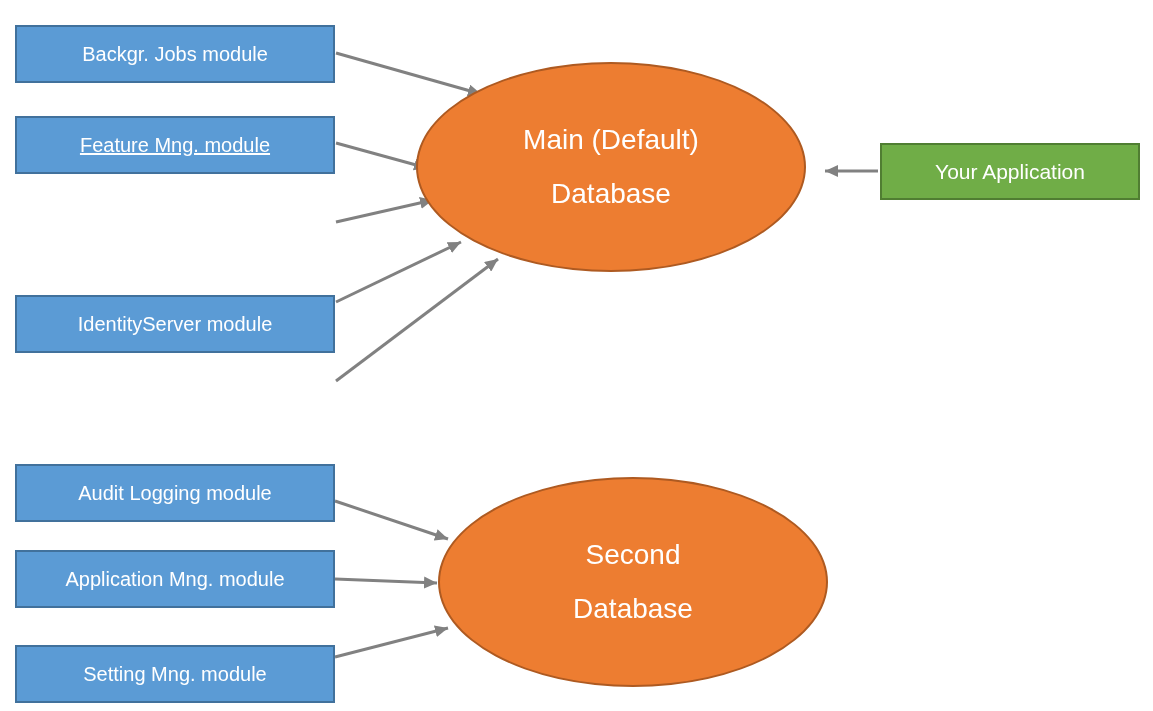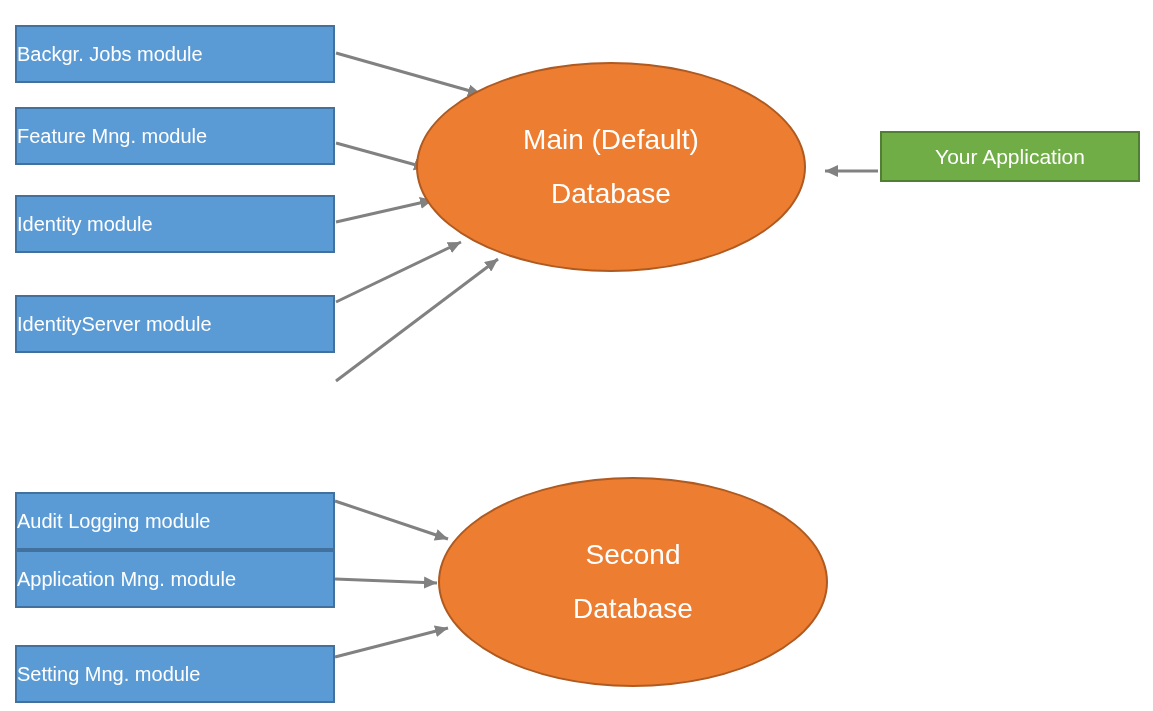--- a/index.html
+++ b/index.html
@@ -25,20 +25,21 @@
   .module-box {
     position: absolute;
     left: 15px;
     width: 320px;
     height: 58px;
     box-sizing: border-box;
     background: var(--module-fill);
     border: 2px solid var(--module-border);
     display: flex;
     align-items: center;
+    justify-content: center;
     color: var(--label-text);
     font-size: 20px;
     white-space: nowrap;
   }
   .db-ellipse {
     position: absolute;
     box-sizing: border-box;
     border-radius: 50%;
     background: var(--db-fill);
     border: 2px solid var(--db-border);
@@ -52,23 +53,23 @@
   }
   .db-ellipse .db-line {
     display: block;
     line-height: 54px;
   }
   #main-db   { left: 416px; top: 62px;  width: 390px; height: 210px; }
   #second-db { left: 438px; top: 477px; width: 390px; height: 210px; }
   #app-box {
     position: absolute;
     left: 880px;
-    top: 131px;
+    top: 143px;
     width: 260px;
-    height: 51px;
+    height: 57px;
     box-sizing: border-box;
     background: var(--app-fill);
     border: 2px solid var(--app-border);
     display: flex;
     align-items: center;
     justify-content: center;
     color: var(--label-text);
     font-size: 21px;
     white-space: nowrap;
   }
@@ -106,30 +107,27 @@
     <span class="db-line">Database</span>
   </div>
 
   <div id="app-box">
     <span>Your Application</span>
   </div>
 
 <div class="module-box" style="top: 25px;">
       <span>Backgr. Jobs module</span>
     </div>
-    <div class="module-box" style="top: 107px;">
+    <div class="module-box" style="top: 116px; text-decoration: underline;">
       <span>Feature Mng. module</span>
-    </div>
-    <div class="module-box" style="top: 195px;">
-      <span>Identity module</span>
     </div>
     <div class="module-box" style="top: 275px; margin-top: 20px;">
       <span>IdentityServer module</span>
     </div>
-    <div class="module-box" style="top: 492px;">
+    <div class="module-box" style="top: 464px;">
       <span>Audit Logging module</span>
     </div>
     <div class="module-box" style="top: 550px;">
       <span>Application Mng. module</span>
     </div>
     <div class="module-box" style="top: 645px;">
       <span>Setting Mng. module</span>
     </div>
   </div>
 

